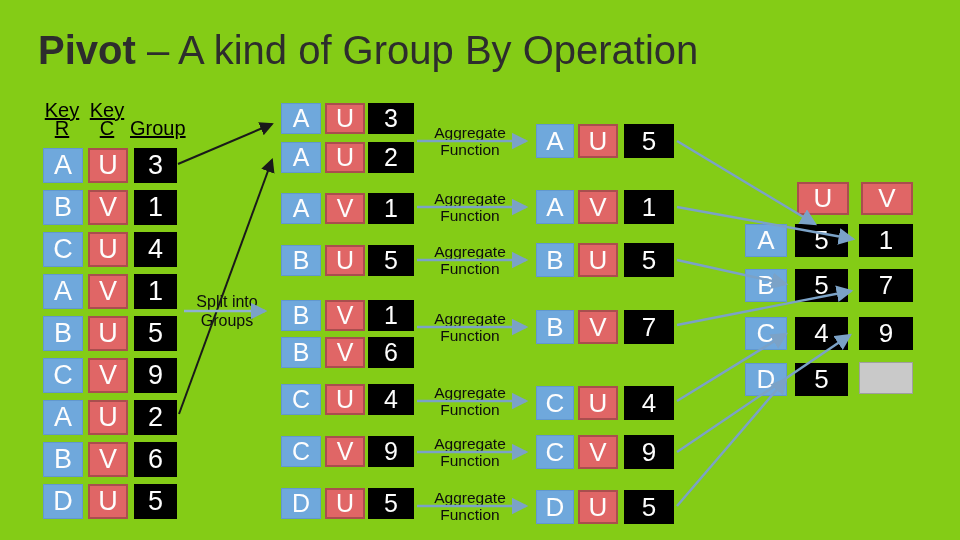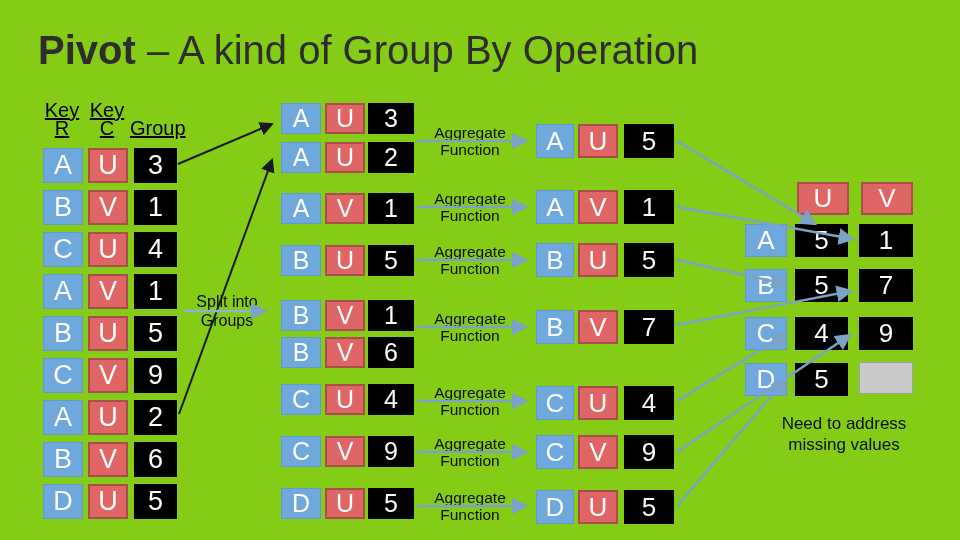--- a/index.html
+++ b/index.html
@@ -206,21 +206,20 @@
 
   <div class="pcell dv" style="left:795px;top:224px;width:53px;height:33px;">5</div>
   <div class="pcell dv" style="left:859px;top:224px;width:54px;height:33px;">1</div>
   <div class="pcell dv" style="left:795px;top:269px;width:53px;height:33px;">5</div>
   <div class="pcell dv" style="left:859px;top:269px;width:54px;height:33px;">7</div>
   <div class="pcell dv" style="left:795px;top:317px;width:53px;height:33px;">4</div>
   <div class="pcell dv" style="left:859px;top:317px;width:54px;height:33px;">9</div>
   <div class="pcell dv" style="left:795px;top:363px;width:53px;height:33px;">5</div>
   <div class="pcell missing" style="left:859px;top:362px;width:54px;height:32px;"></div>
 
-  <div class="note">Need to address missing values</div>
 
   <svg class="overlay" viewBox="0 0 960 540" xmlns="http://www.w3.org/2000/svg">
     <defs>
       <marker id="mb" markerWidth="8" markerHeight="8" refX="6" refY="3.5" orient="auto">
         <path d="M0,0 L7,3.5 L0,7 Z" fill="#1a1a1a"></path>
       </marker>
       <marker id="ms" markerWidth="8" markerHeight="8" refX="6" refY="3.5" orient="auto">
         <path d="M0,0 L7,3.5 L0,7 Z" fill="#7ba2c7"></path>
       </marker>
     </defs>

